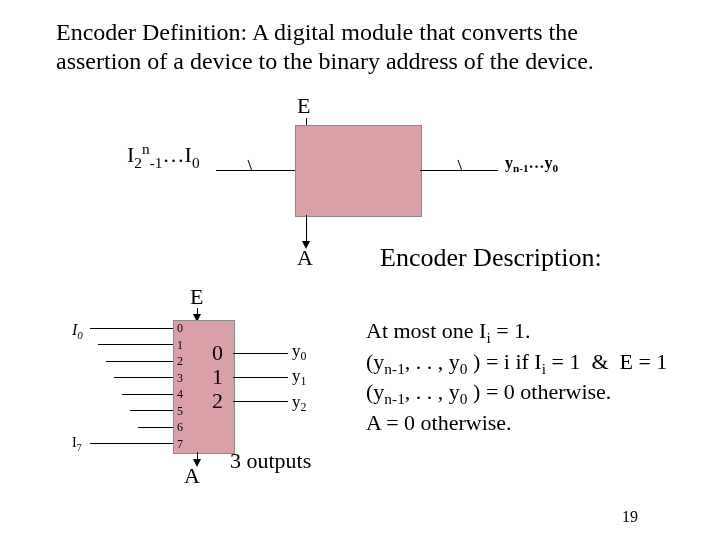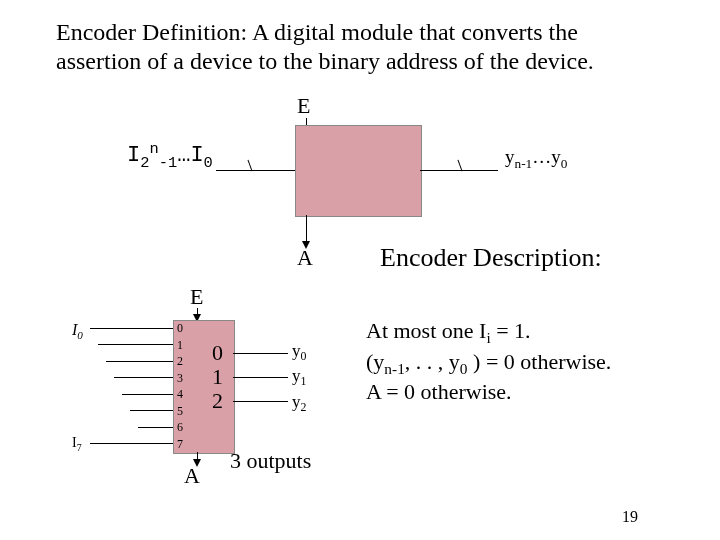--- a/index.html
+++ b/index.html
@@ -38,22 +38,22 @@
     left: 295px;
     top: 125px;
     width: 125px;
     height: 90px;
     border: 1px solid #888;
     background: #d9a0a7;
   }
   .abs-e-label { position:absolute; font-size:22px; }
   .abs-e { left: 297px; top: 93px; }
   .abs-a { left: 297px; top: 245px; font-size:22px; position:absolute; }
-  .abs-inputs { position:absolute; left: 127px; top: 140px; font-size:22px;font-family:Liberation Mono, monospace; }
-  .abs-outputs { position:absolute; left: 505px; top: 146px; font-size:19px; }
+  .abs-inputs { position:absolute; left: 127px; top: 140px; font-size:22px; }
+  .abs-outputs { position:absolute; left: 505px; top: 154px; font-size:16px;font-weight:bold; }
   .sub { font-size: 0.7em; vertical-align: sub; }
   .sup { font-size: 0.7em; vertical-align: super; }
   .tick { position:absolute; width:12px; height:1px; background:#000; }
 
   
   .enc-block {
     position: absolute;
     left: 173px;
     top: 320px;
     width: 60px;
@@ -179,18 +179,19 @@
 
   <div class="wire-v" style="left:197px; top:452px; height:12px;"></div>
   <div class="arrow-down" style="left:193px; top:459px;"></div>
   <div class="enc-a-label">A</div>
 
   <div class="three-outputs">3 outputs</div>
 
   <div class="desc-title">Encoder Description:</div>
   <div class="desc-body">
     <div>At most one I<span class="sub">i</span> = 1.</div>
+    <div>(y<span class="sub">n-1</span>, . . , y<span class="sub">0</span> ) = i if I<span class="sub">i</span> = 1 &nbsp;&amp;&nbsp; E = 1</div>
     <div>(y<span class="sub">n-1</span>, . . , y<span class="sub">0</span> ) = 0 otherwise.</div>
     <div>A = 0 otherwise.</div>
   </div>
 
   <div class="page-num">19</div>
 </div>
 
 </body></html>

